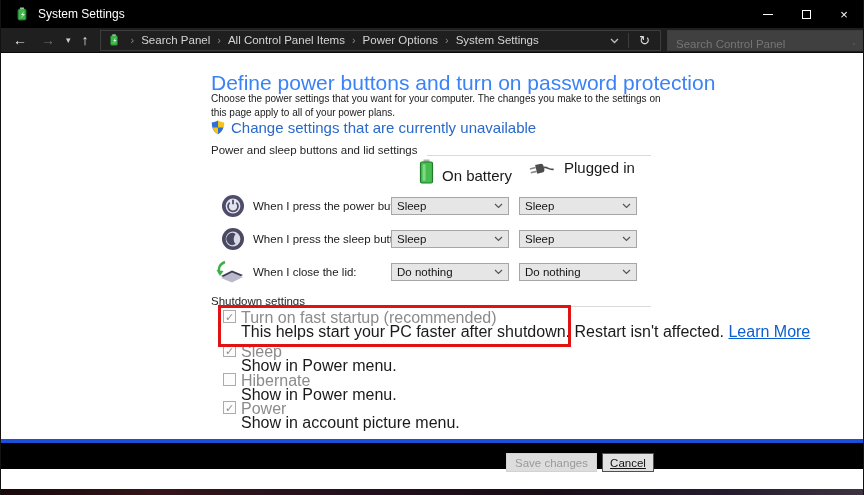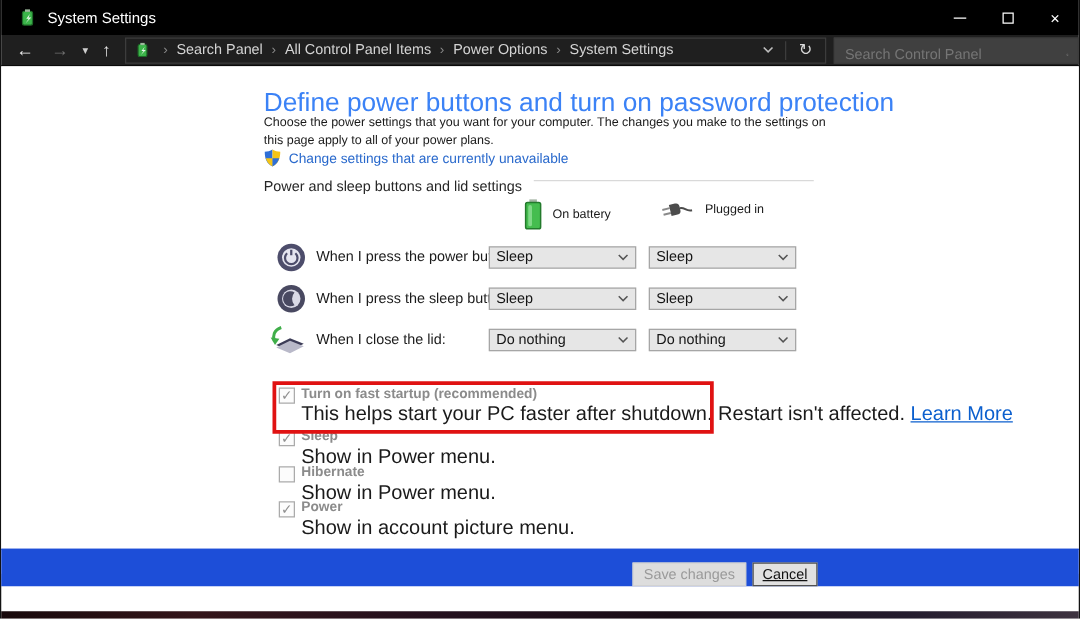--- a/index.html
+++ b/index.html
@@ -39,62 +39,62 @@
   .search-box input { flex:1; background:transparent; border:none; outline:none; color:#9a9a9a;
                       font-size:11.5px; padding-left:8px; font-family:inherit; }
   .search-ico { margin-right:7px; }
 
   
   .content { position:absolute; left:0; top:53px; width:100%; height:406px; background:#ffffff; }
   .heading { position:absolute; left:210px; top:18px; font-size:21px; color:#3b82f6; }
   .desc { position:absolute; left:210px; top:39px; width:452px; font-size:10px; line-height:1.42;
           color:#1a1a1a; }
   .admin-row { position:absolute; left:210px; top:66px; display:flex; align-items:center; }
-  .admin-link { margin-left:6px; font-size:11px; color:#2969cc; text-decoration:none; }
-
-  .sec-head { position:absolute; left:210px; display:flex; align-items:flex-start; width:440px; }
+  .admin-link { margin-left:6px; font-size:15px; color:#2969cc; text-decoration:none; }
+
+  .sec-head { position:absolute; left:210px; display:flex; align-items:flex-end; width:440px; }
   .sec-head .t { font-size:11.5px; color:#262626; white-space:nowrap; }
   .sec-head .rule { flex:1; height:1px; background:#d9d9d9; margin-left:9px; }
   .sec1 { top:91px; }
   .sec2 { top:242px; }
 
-  .col-head { position:absolute; top:106px; display:flex; align-items:center; font-size:10px; color:#1a1a1a; }
+  .col-head { position:absolute; top:106px; display:flex; align-items:flex-end; font-size:15px; color:#1a1a1a; }
   .col-batt { left:418px; }
   .col-plug { left:528px; }
   .col-head span { margin-left:8px; }
 
   .row { position:absolute; left:210px; width:440px; height:26px; }
   .row .ric { position:absolute; left:10px; top:0; }
   .row .rlabel { position:absolute; left:42px; top:6px; font-size:11.5px; color:#1a1a1a; white-space:nowrap; }
   .row1 { top:141px; } .row2 { top:174px; } .row3 { top:207px; }
 
   .combo { position:absolute; top:3px; width:118px; height:18px; background:#e6e6e6;
            border:1px solid #a6a6a6; display:flex; align-items:center; font-size:11.5px; color:#141414; }
   .combo .v { padding-left:5px; flex:1; white-space:nowrap; overflow:hidden; }
   .combo svg { margin-right:5px; flex:0 0 9px; }
   .c1 { left:180px; } .c2 { left:308px; }
 
   
   .chk-item { position:absolute; left:210px; }
   .checkbox { position:absolute; left:12px; top:1px; width:13px; height:13px; border:1px solid #ababab;
               background:#fcfcfc; font-size:11px; line-height:12px; text-align:center; color:#8f8f8f; }
-  .chk-label { position:absolute; left:30px; top:0; font-size:11px; font-weight:bold; color:#8b8b8b; white-space:nowrap; }
+  .chk-label { position:absolute; left:30px; top:0; font-size:16px; font-weight:normal; color:#8b8b8b; white-space:nowrap; }
   .chk-desc { position:absolute; left:30px; top:14px; font-size:16px; color:#1a1a1a; white-space:nowrap; }
   .item-fast { top:256px; }
   .item-sleep { top:290px; }
   .item-hibernate { top:319px; }
   .item-lock { top:347px; }
   .learn-link { color:#0b5fce; text-decoration:underline; }
 
   .red-box { position:absolute; left:217px; top:252px; width:353px; height:42px;
              border:3px solid #e01212; pointer-events:none; }
 
   
-  .footer { position:absolute; left:0; top:439px; width:100%; height:30px; background:#1d4ed8;
-            border-top:1px solid #1d4ed8; }
+  .footer { position:absolute; left:0; top:439px; width:100%; height:30px; background:#000000;
+            border-top:4px solid #1d4ed8; }
   .btn { position:absolute; top:10px; height:19px; font-size:11.5px; display:flex; align-items:center;
          justify-content:center; font-family:inherit; }
   .btn-save { left:505px; width:91px; background:#dddddd; border:1px solid #d2d2d2; color:#9a9a9a; }
   .btn-cancel { left:601px; width:52px; background:#e1e1e1; border:1px solid #4f4f4f; color:#111111;text-decoration:underline; }
 
   .wallpaper { position:absolute; left:0; top:489px; width:100%; height:6px;
     background:linear-gradient(90deg,#18090b 0%,#34151a 18%,#23101e 42%,#190d16 62%,#241c2e 84%,#3e3340 100%); }
 </style>
 </head>
 <body>
@@ -259,20 +259,24 @@
           </svg>
       </div>
       <div class="combo c2">
         <span class="v">Do nothing</span>
         <svg width="9" height="6" viewBox="0 0 9 6">
             <path d="M1 1 L4.5 4.5 L8 1" stroke="#555" stroke-width="1.2" fill="none"></path>
           </svg>
       </div>
     </div>
 
+    <div class="sec-head sec2">
+      <span class="t">Shutdown settings</span>
+      <span class="rule"></span>
+    </div>
 
     <div class="chk-item item-fast">
       <span class="checkbox">✓</span>
       <span class="chk-label">Turn on fast startup (recommended)</span>
       <span class="chk-desc"><span>This helps start your PC faster after shutdown. Restart isn't affected.</span> <a class="learn-link" href="#">Learn More</a></span>
     </div>
 
     <div class="chk-item item-sleep">
       <span class="checkbox">✓</span>
       <span class="chk-label">Sleep</span>

